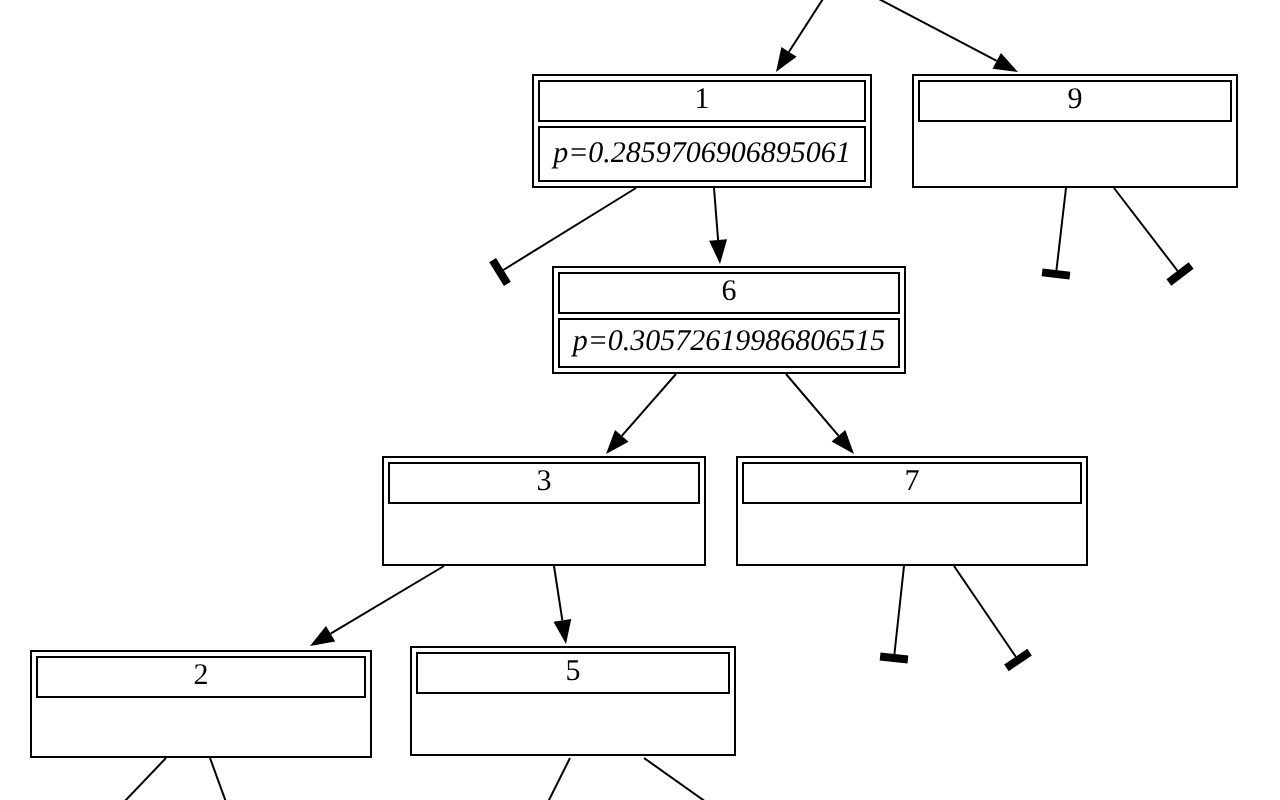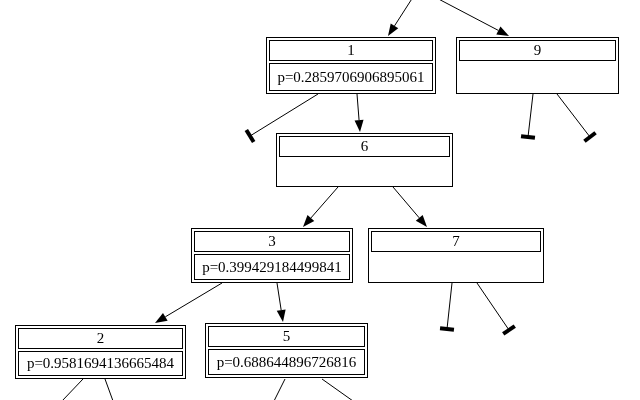--- a/index.html
+++ b/index.html
@@ -11,21 +11,21 @@
   .node{
     position:absolute;box-sizing:border-box;border:1px solid #000;background:#fff;
     display:flex;flex-direction:column;padding:2px;gap:2px;
   }
   .cell{
     box-sizing:border-box;border:1px solid #000;display:flex;align-items:center;
     justify-content:center;font-size:15px;color:#000;line-height:1;white-space:nowrap;
     overflow:hidden;
   }
   .cell.top{flex:0 0 21px;}
-  .cell.bottom{flex:1 1 auto;}
+  .cell.bottom{flex:1 1 auto;font-style:italic;}
 </style>
 </head>
 <body>
 
 <div id="canvas">
   <svg id="edge-layer" width="640" height="400" viewBox="0 0 640 400" xmlns="http://www.w3.org/2000/svg">
       <line x1="415" y1="-6" x2="394.489091095762" y2="25.90585829548136" stroke="#000000" stroke-width="1"></line>
       <polygon points="388,36 390.7037879565675,23.472449134570613 398.27439423495645,28.339267456392104" fill="#000000"></polygon>
       <line x1="429" y1="-6" x2="498.3752251659447" y2="30.421993212120956" stroke="#000000" stroke-width="1"></line>
       <polygon points="509,36 496.28347262049004,34.406283774891705 500.46697771139935,26.43770264935021" fill="#000000"></polygon>
@@ -56,29 +56,27 @@
     </svg>
 <div class="node" style="left: 266px; top: 37px; width: 170px; height: 57px;">
       <div class="cell top">1</div>
       <div class="cell bottom">p=0.2859706906895061</div>
     </div>
     <div class="node" style="left: 456px; top: 37px; width: 163px; height: 57px;">
       <div class="cell top">9</div>
     </div>
     <div class="node" style="left: 276px; top: 133px; width: 177px; height: 54px;">
       <div class="cell top">6</div>
+      <div class="cell bottom">p=0.30572619986806515</div>
     </div>
     <div class="node" style="left: 191px; top: 228px; width: 162px; height: 55px;">
       <div class="cell top">3</div>
-      <div class="cell bottom">p=0.399429184499841</div>
     </div>
     <div class="node" style="left: 368px; top: 228px; width: 176px; height: 55px;">
       <div class="cell top">7</div>
     </div>
     <div class="node" style="left: 15px; top: 325px; width: 171px; height: 54px;">
       <div class="cell top">2</div>
-      <div class="cell bottom">p=0.9581694136665484</div>
     </div>
     <div class="node" style="left: 205px; top: 323px; width: 163px; height: 55px;">
       <div class="cell top">5</div>
-      <div class="cell bottom">p=0.688644896726816</div>
     </div>
   </div>
 
 </body></html>

